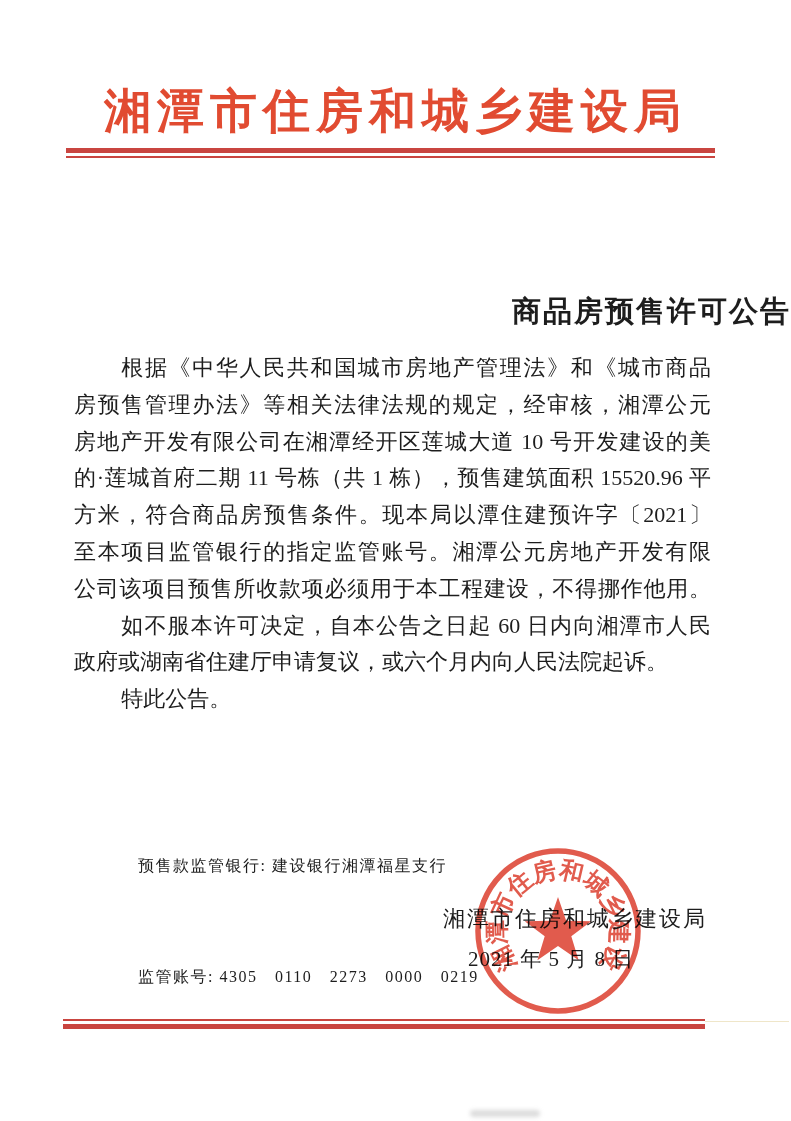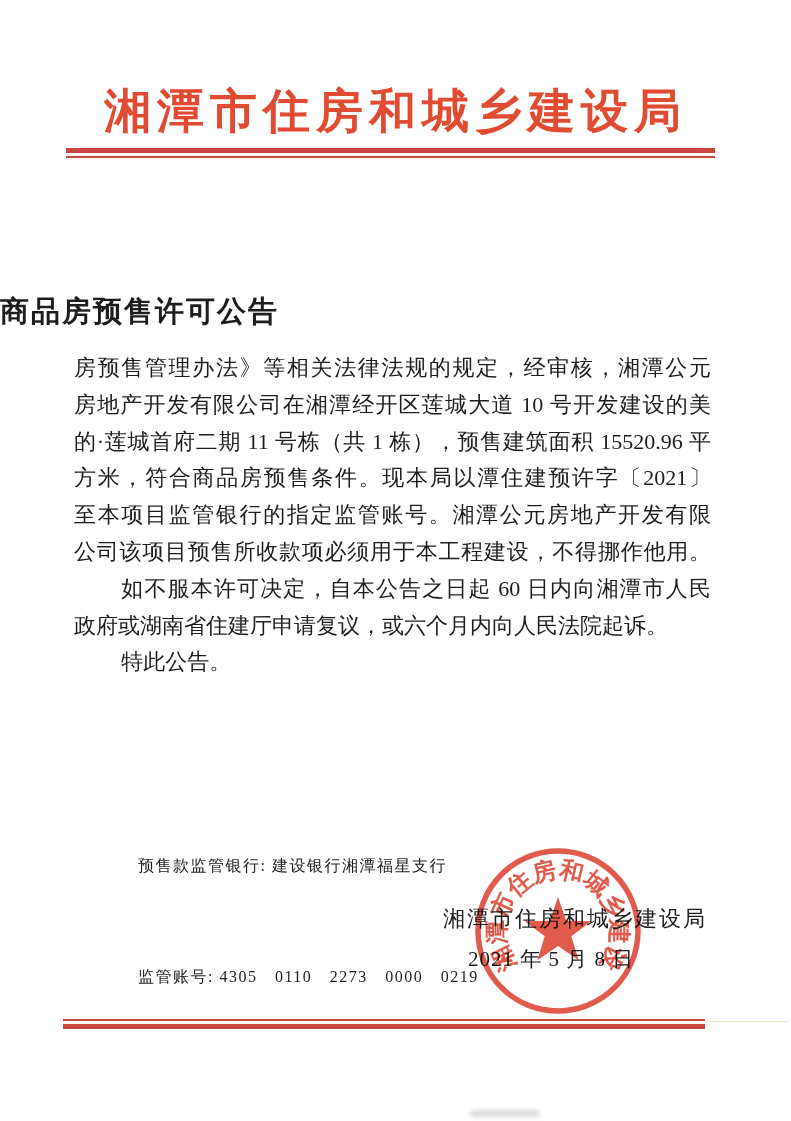--- a/index.html
+++ b/index.html
@@ -34,21 +34,21 @@
     background:#efe6c9;
   }
   
   .doc-number{
     position:absolute;top:186px;right:85px;
     font-size:20px;letter-spacing:2px;white-space:nowrap;
   }
   
   .doc-title{
     position:absolute;top:292px;left:0;width:100%;
-    text-align:left;
+    text-align:right;
     font-size:29px;font-weight:bold;letter-spacing:2px;
     white-space:nowrap;
   }
   
   .body-text{
     position:absolute;top:350px;left:74px;width:637px;
     font-size:22px;line-height:36.8px;
   }
   .l{text-align:justify;text-align-last:justify;}
   .l.ind{text-indent:2.15em;}
@@ -100,20 +100,21 @@
   <div class="rule rule-top">
     <div class="bar-thick"></div>
     <div class="bar-gap"></div>
     <div class="bar-thin"></div>
   </div>
 
 
   <div class="doc-title">商品房预售许可公告</div>
 
   <div class="body-text">
+    <div class="l ind">根据《中华人民共和国城市房地产管理法》和《城市商品</div>
     <div class="l">房预售管理办法》等相关法律法规的规定，经审核，湘潭公元</div>
     <div class="l">房地产开发有限公司在湘潭经开区莲城大道 10 号开发建设的美</div>
     <div class="l">的·莲城首府二期 11 号栋（共 1 栋），预售建筑面积 15520.96 平</div>
     <div class="l">方米，符合商品房预售条件。现本局以潭住建预许字〔2021〕</div>
     <div class="l">至本项目监管银行的指定监管账号。湘潭公元房地产开发有限</div>
     <div class="l">公司该项目预售所收款项必须用于本工程建设，不得挪作他用。</div>
     <div class="l ind">如不服本许可决定，自本公告之日起 60 日内向湘潭市人民</div>
     <div class="l nj">政府或湖南省住建厅申请复议，或六个月内向人民法院起诉。</div>
     <div class="l ind nj">特此公告。</div>
   </div>

